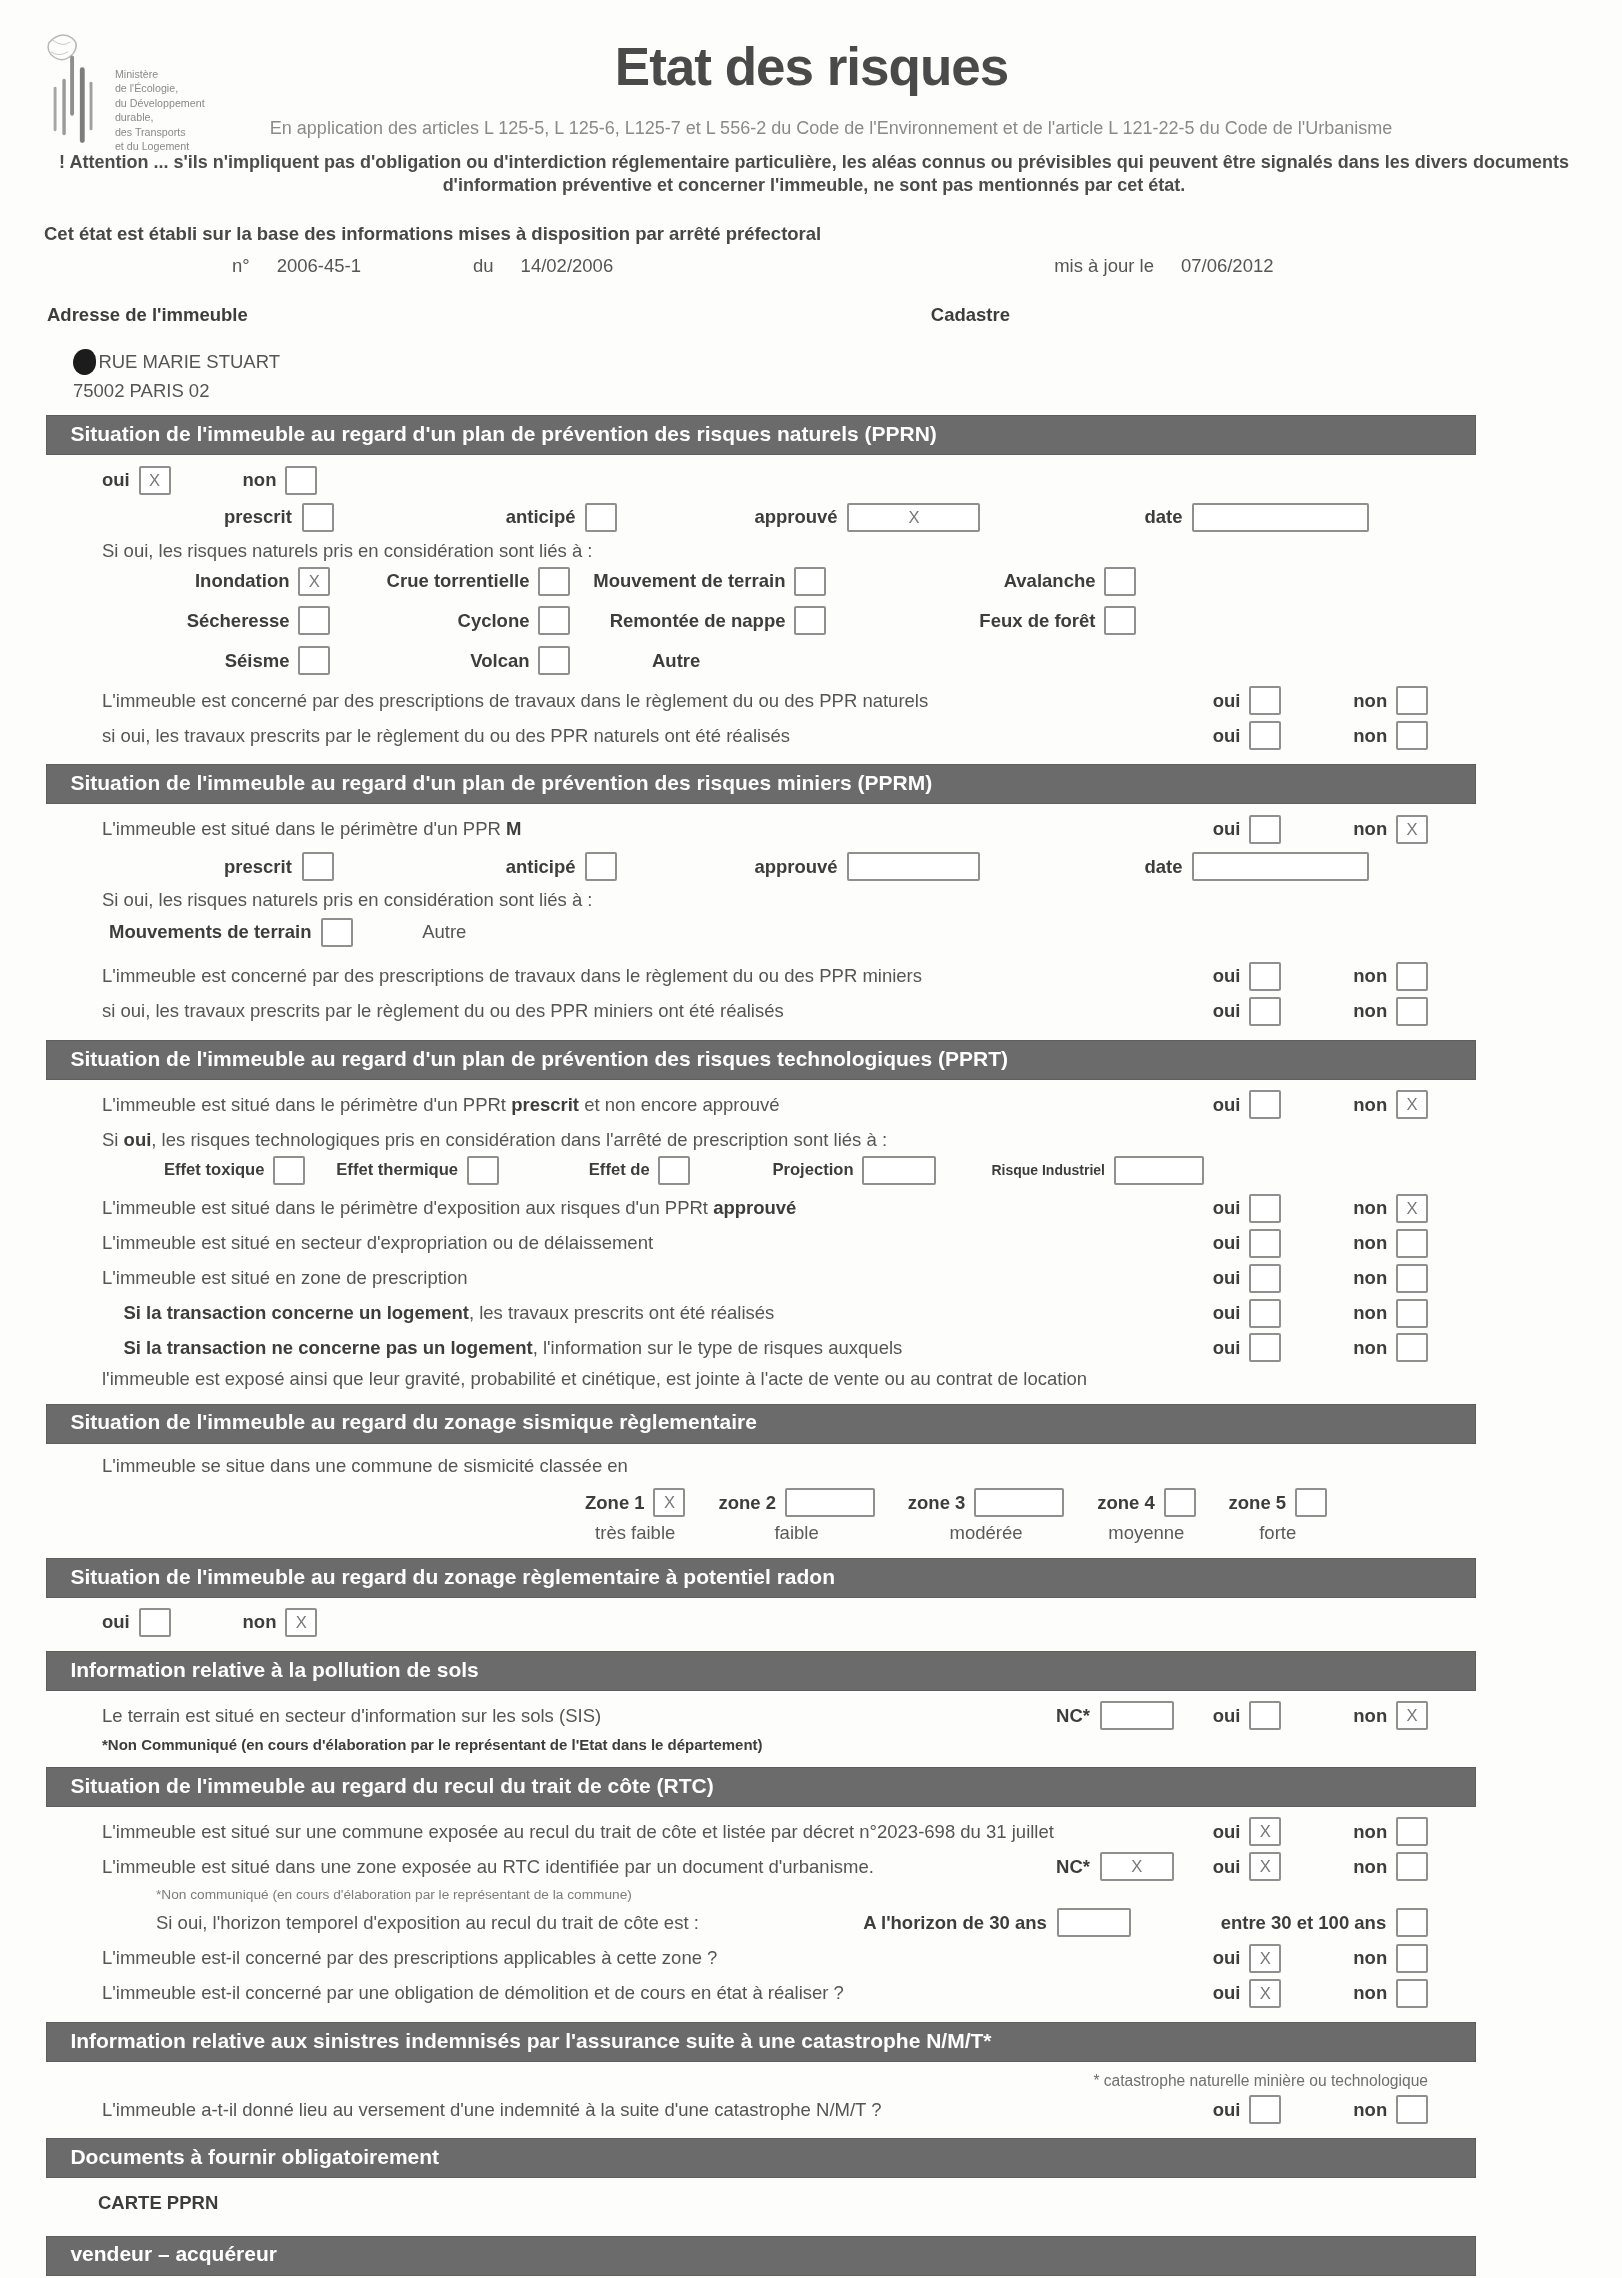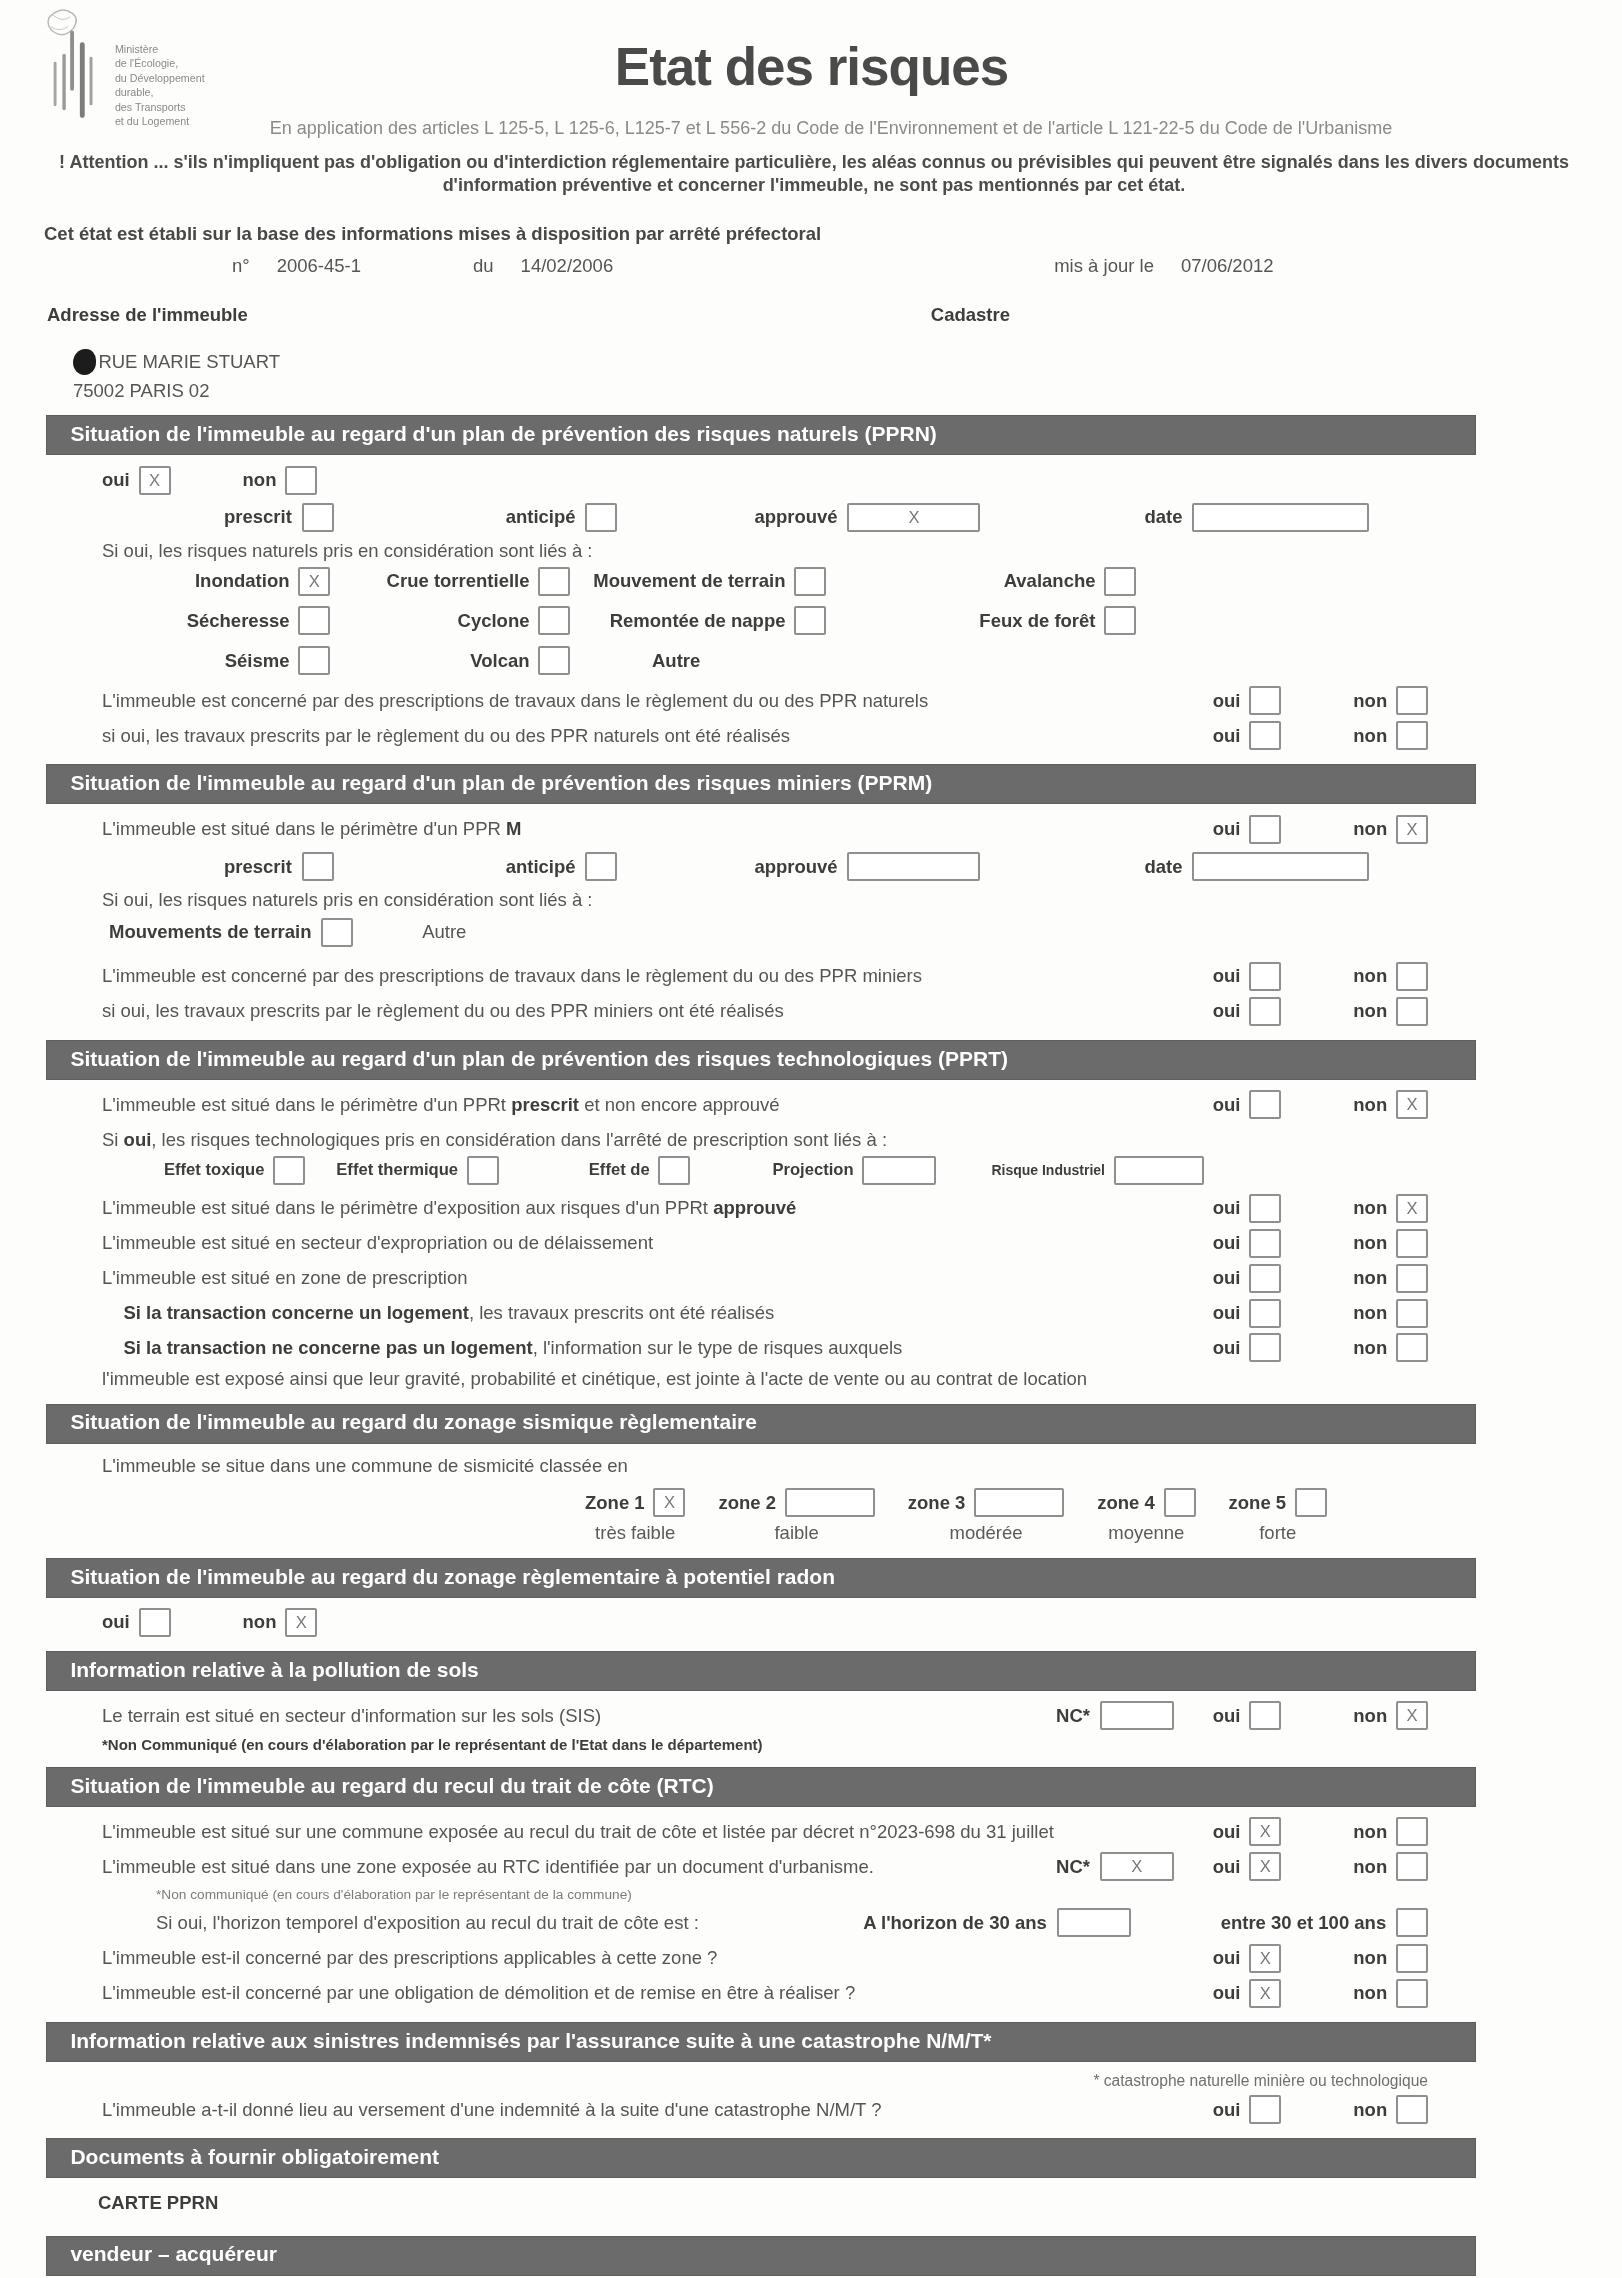--- a/index.html
+++ b/index.html
@@ -5,21 +5,21 @@
   html,body{margin:0;padding:0;background:#e8e8e8;}
   .page{
     position:relative;width:1623px;height:2278px;margin:0 auto;
     background:#fdfdfc;overflow:hidden;
     font-family:"Liberation Sans","DejaVu Sans",sans-serif;
     color:#555;font-size:18.5px;line-height:1.3;
   }
   .bold{font-weight:700;color:#3d3d3d;}
   
   .header{position:relative;padding-top:27px;}
-  .logo{position:absolute;left:41px;top:3px;width:244px;display:flex;gap:5.9px;}
+  .logo{position:absolute;left:41px;top:28px;width:244px;display:flex;gap:5.9px;}
   .logo svg{flex:none;}
   .logo-text{font-size:10.7px;color:#8a8a8a;line-height:1.35;padding-top:39px;}
   .doc-title{text-align:center;font-size:53px;font-weight:700;color:#4a4a4a;letter-spacing:-1px;margin:5.9px 273px 0 273px;}
   .subtitle{text-align:center;color:#8a8a8a;font-size:18px;margin:15.6px 117px 0 156px;}
   .warning{font-weight:700;color:#4c4c4c;font-size:18px;text-align:center;margin:9.8px 49px 0 54px;}
   
   .meta{margin-top:25px;}
   .meta-intro{font-weight:700;color:#474747;padding-left:44px;}
   .meta-nums{display:flex;align-items:baseline;padding-left:232px;margin-top:7.8px;}
   .meta-nums .v{margin-left:27px;}
@@ -456,21 +456,21 @@
     <span class="ql">L'immeuble est-il concerné par des prescriptions applicables à cette zone ?</span>
     <span class="yn">
       <span class="lab">oui</span>
       <span class="cb">X</span>
       <span class="sp"></span>
       <span class="lab">non</span>
       <span class="cb"></span>
     </span>
   </div>
   <div class="q">
-    <span class="ql">L'immeuble est-il concerné par une obligation de démolition et de remise en être à réaliser ?</span>
+    <span class="ql">L'immeuble est-il concerné par une obligation de démolition et de cours en état à réaliser ?</span>
     <span class="yn">
       <span class="lab">oui</span>
       <span class="cb">X</span>
       <span class="sp"></span>
       <span class="lab">non</span>
       <span class="cb"></span>
     </span>
   </div>
 
   <div class="bar">Information relative aux sinistres indemnisés par l'assurance suite à une catastrophe N/M/T*</div>

